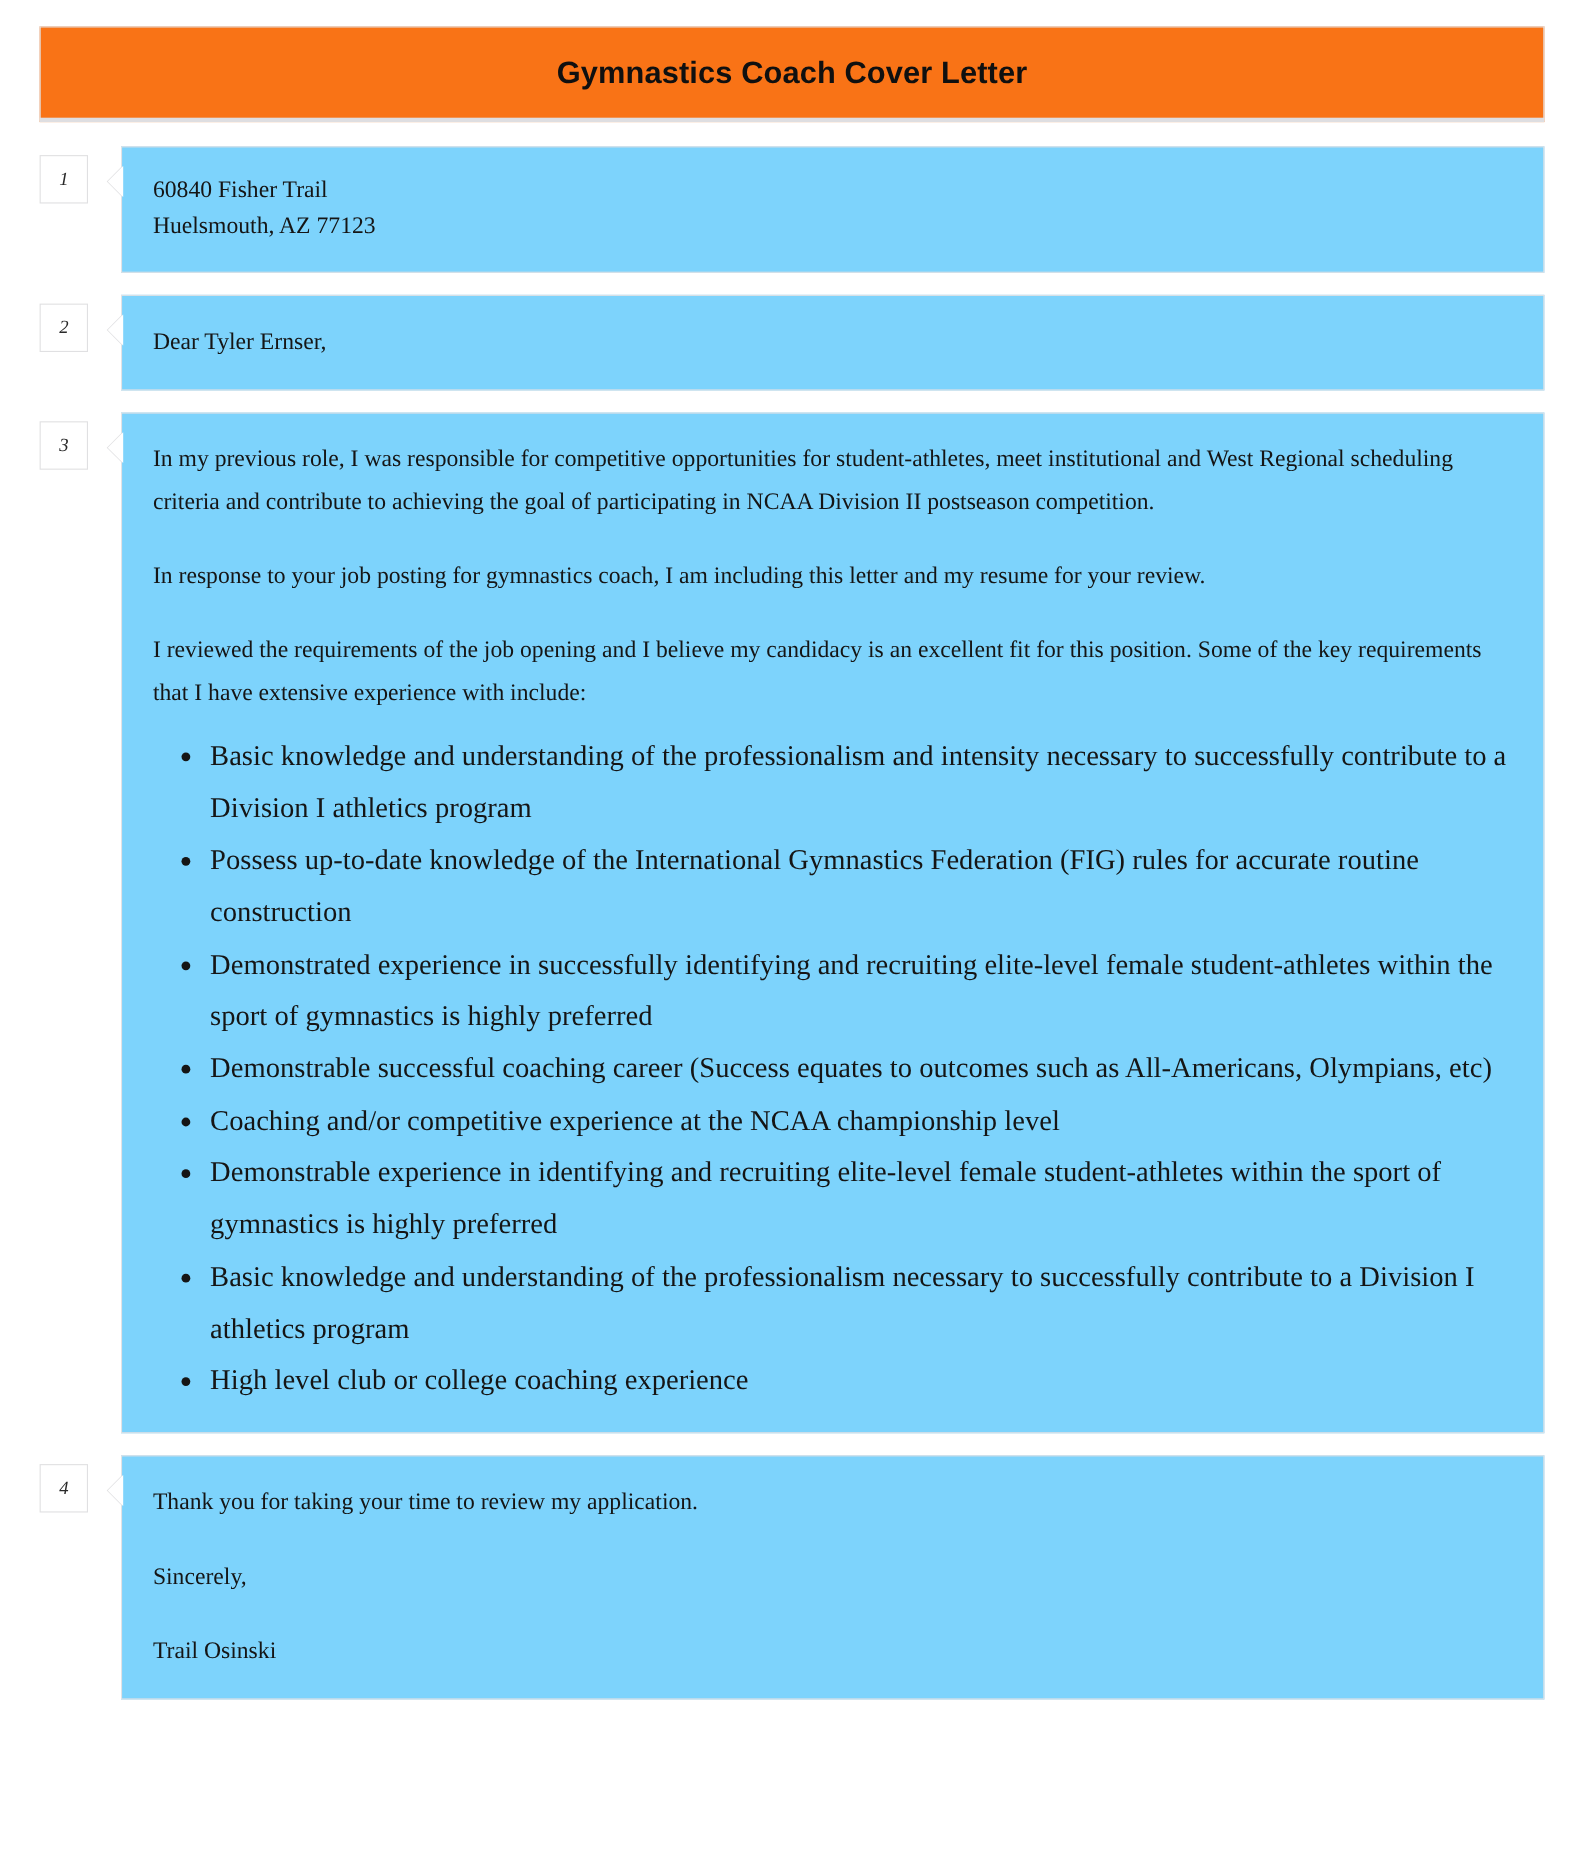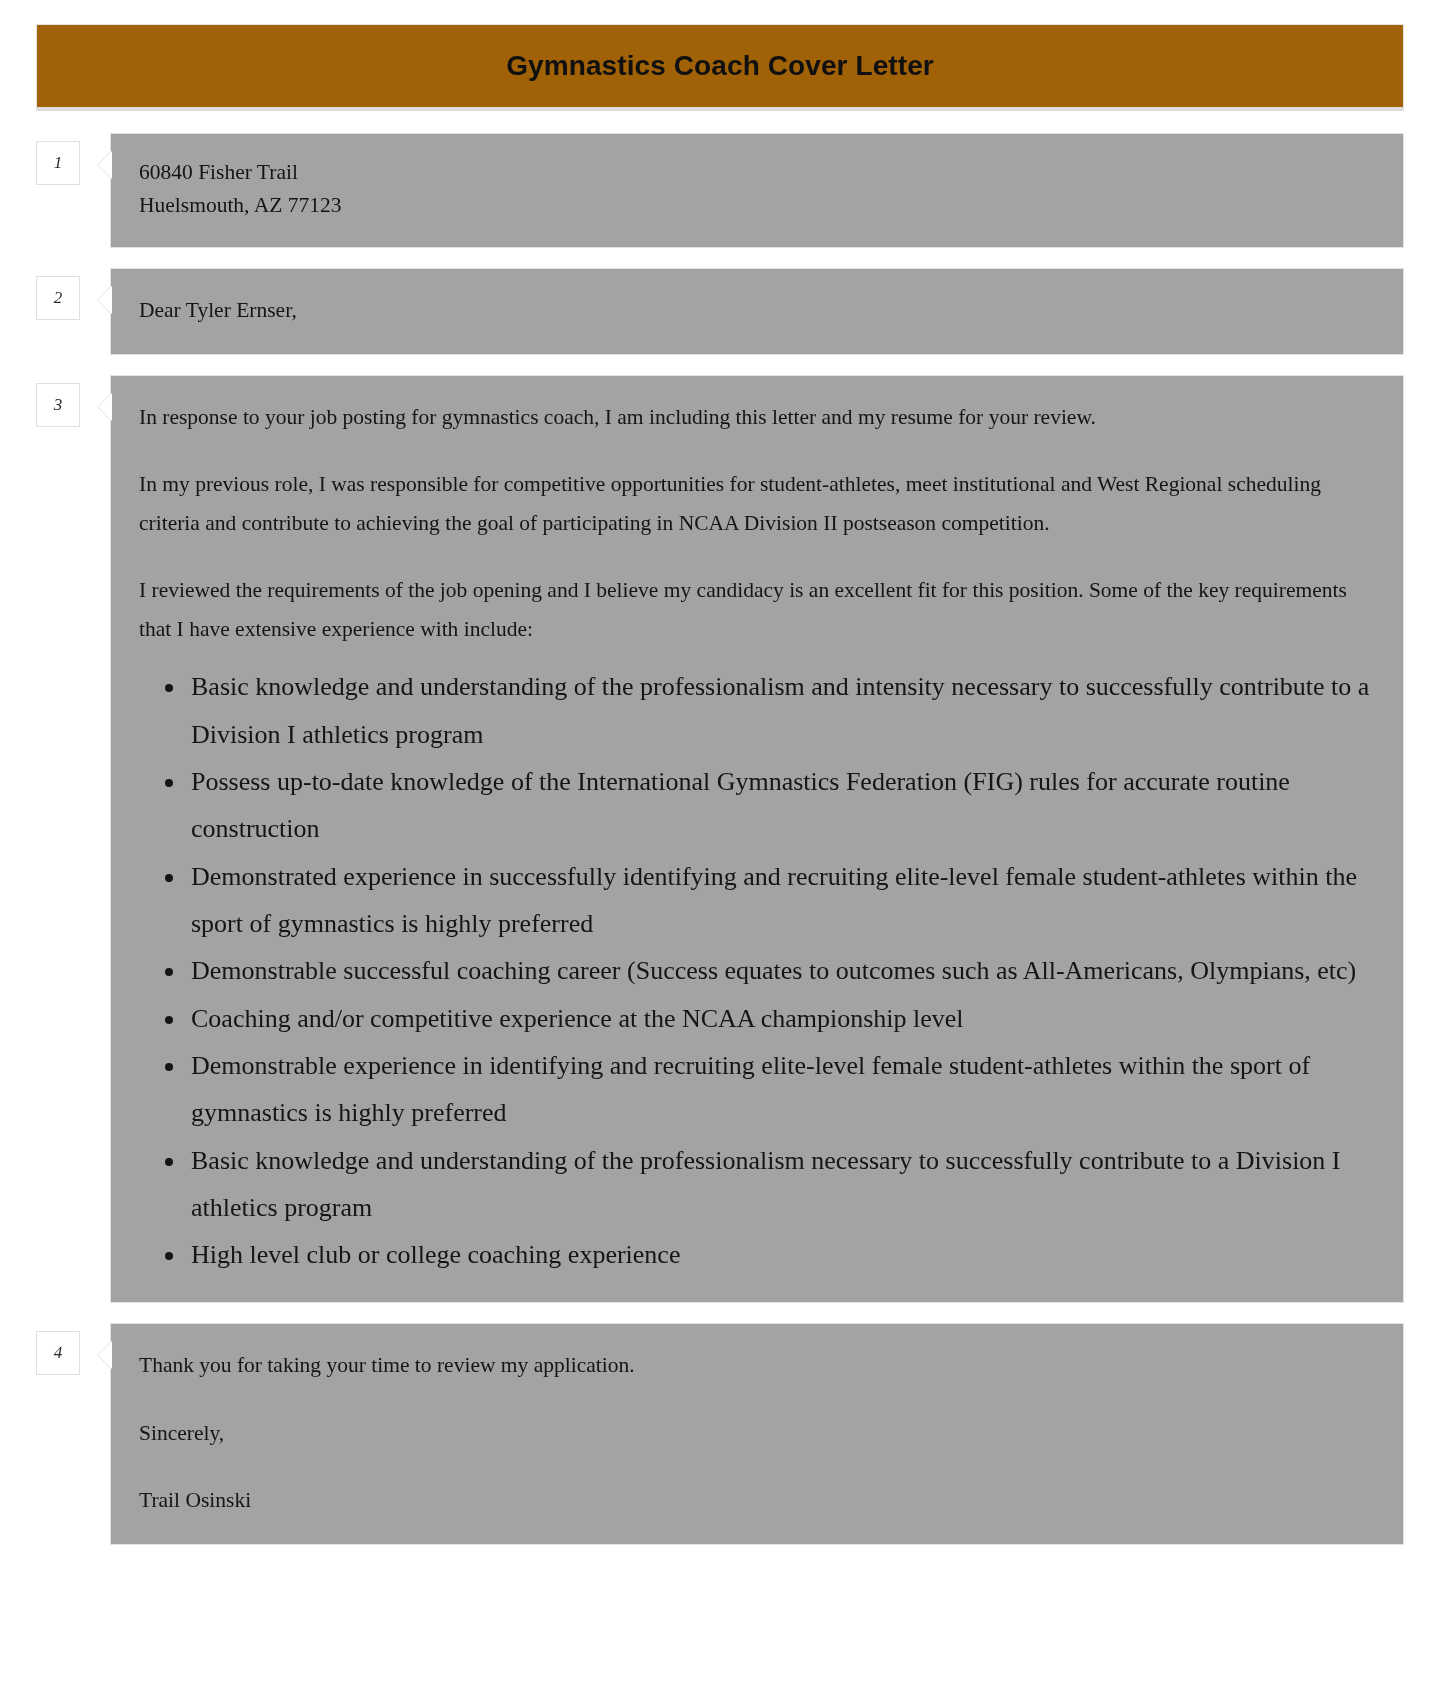--- a/index.html
+++ b/index.html
@@ -17,21 +17,21 @@
 
   .page {
     width: 1440px;
     box-sizing: border-box;
     padding: 0;
   }
 
   
   .doc-header {
     margin: 24px 36px 0 36px;
-    background: #a16207;
+    background: #f97316;
     border: 1px solid #e3e3e5;
     border-bottom: 4px solid #dedee1;
     height: 82px;
     display: flex;
     align-items: center;
     justify-content: center;
   }
   .doc-title {
     font-family: "Liberation Sans", sans-serif;
     font-weight: bold;
@@ -75,21 +75,21 @@
   }
 
   .bubble-wrap {
     position: relative;
     flex: 1 1 auto;
     min-width: 0;
   }
   .bubble {
     position: relative;
     border: 1px solid #e2e2e4;
-    background: #a3a3a3;
+    background: #7dd3fc;
     box-sizing: border-box;
     padding: 22px 24px 24px 28px;
   }
   
   .bubble::before,
   .bubble::after {
     content: "";
     position: absolute;
     width: 0;
     height: 0;
@@ -165,22 +165,22 @@
         </div>
       </div>
     </div>
 
     <div class="block">
       <div class="badge-col">
         <div class="badge">3</div>
       </div>
       <div class="bubble-wrap">
         <div class="bubble">
+          <p>In my previous role, I was responsible for competitive opportunities for student-athletes, meet institutional and West Regional scheduling criteria and contribute to achieving the goal of participating in NCAA Division II postseason competition.</p>
           <p>In response to your job posting for gymnastics coach, I am including this letter and my resume for your review.</p>
-          <p>In my previous role, I was responsible for competitive opportunities for student-athletes, meet institutional and West Regional scheduling criteria and contribute to achieving the goal of participating in NCAA Division II postseason competition.</p>
           <p>I reviewed the requirements of the job opening and I believe my candidacy is an excellent fit for this position. Some of the key requirements that I have extensive experience with include:</p>
           <ul>
             <li>Basic knowledge and understanding of the professionalism and intensity necessary to successfully contribute to a Division I athletics program</li>
             <li>Possess up-to-date knowledge of the International Gymnastics Federation (FIG) rules for accurate routine construction</li>
             <li>Demonstrated experience in successfully identifying and recruiting elite-level female student-athletes within the sport of gymnastics is highly preferred</li>
             <li>Demonstrable successful coaching career (Success equates to outcomes such as All-Americans, Olympians, etc)</li>
             <li>Coaching and/or competitive experience at the NCAA championship level</li>
             <li>Demonstrable experience in identifying and recruiting elite-level female student-athletes within the sport of gymnastics is highly preferred</li>
             <li>Basic knowledge and understanding of the professionalism necessary to successfully contribute to a Division I athletics program</li>
             <li>High level club or college coaching experience</li>

